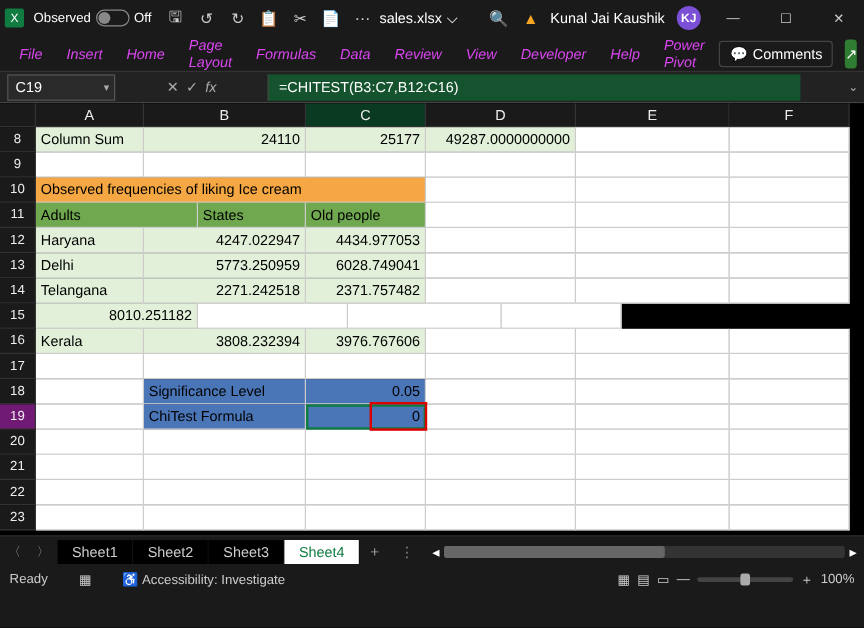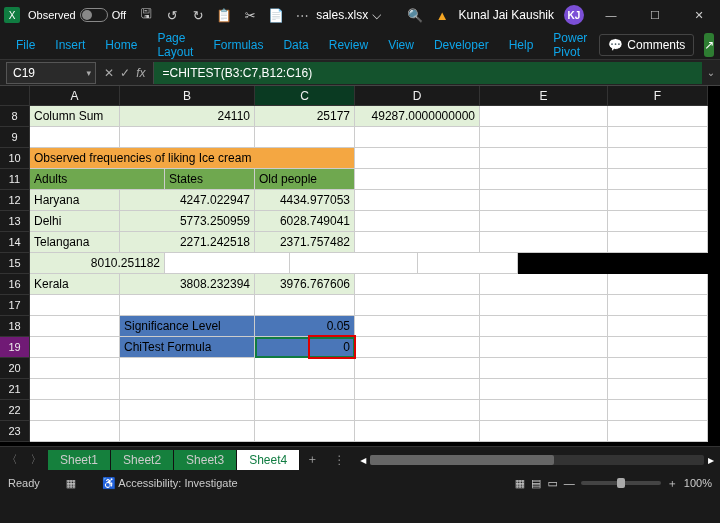--- a/index.html
+++ b/index.html
@@ -10,24 +10,24 @@
   .toggle { width:28px; height:14px; border:1px solid #888; border-radius:7px; position:relative; display:inline-block; }
   .toggle::after { content:''; position:absolute; width:10px; height:10px; background:#888; border-radius:50%; top:1px; left:1px; }
   .tb-icons { display:flex; gap:6px; margin-left:10px; align-items:center; }
   .tb-icon { width:20px; height:20px; display:flex; align-items:center; justify-content:center; color:#ccc; font-size:13px; cursor:pointer;}
   .doc-title { margin-left:4px; font-size:12px; display:flex; align-items:center; gap:4px;}
   .tb-right { margin-left:auto; display:flex; align-items:center; gap:10px;}
   .warn { color:#f5a623; font-size:13px;}
   .avatar { width:20px; height:20px; border-radius:50%; background:#7b4fd6; display:flex; align-items:center; justify-content:center; font-size:10px; font-weight:600;}
   .win-btn { width:34px; height:28px; display:flex; align-items:center; justify-content:center; color:#ccc; font-size:11px; cursor:pointer;}
   .ribbon { display:flex; align-items:center; height:30px; background:#1a1a1a; padding:0 8px; gap:4px; border-bottom:1px solid #333;}
-  .ribbon .tab { padding:4px 8px; font-size:12px; color:#0ea5e9; cursor:pointer; border-radius:3px;}
+  .ribbon .tab { padding:4px 8px; font-size:12px; color:#d946ef; cursor:pointer; border-radius:3px;font-style:italic;}
   .ribbon .comments { margin-left:auto; display:flex; align-items:center; gap:4px; border:1px solid #444; padding:3px 8px; border-radius:3px; font-size:12px; cursor:pointer;}
   .share { width:26px; height:24px; background:#2e7d32; border-radius:3px; display:flex; align-items:center; justify-content:center; margin-left:6px; cursor:pointer;}
-  .formula-row { display:flex; align-items:center; height:26px; background:#222; border-bottom:1px solid #444; }
+  .formula-row { display:flex; align-items:center; height:26px; background:#222; border-bottom:1px solid #444;gap:35px; }
   .namebox { width:90px; border:1px solid #555; height:22px; display:flex; align-items:center; padding:0 6px; margin-left:6px; background:#2a2a2a; color:#fff; font-size:12px; position:relative;}
   .namebox::after { content:'▾'; position:absolute; right:4px; color:#aaa; font-size:9px;}
   .fx-icons { display:flex; gap:6px; align-items:center; padding:0 8px; color:#aaa; font-size:12px;}
   .formula-bar { flex:1; background:#14532d; height:22px; display:flex; align-items:center; padding:0 8px; color:#fff; font-size:12px; border-left:1px solid #444;}
   .fb-exp { width:18px; text-align:center; color:#aaa; font-size:10px;}
   .grid-wrap { background:#000; height:360px; position:relative; overflow:hidden;}
   .colhdr { display:flex; height:20px; }
   .corner { width:30px; background:#1a1a1a; border-right:1px solid #333; border-bottom:1px solid #333;}
   .ch { background:#1a1a1a; color:#eee; text-align:center; font-size:12px; border-right:1px solid #333; border-bottom:1px solid #333; display:flex; align-items:center; justify-content:center;}
   .ch.sel { background:#0a3a22;}
@@ -37,21 +37,21 @@
   .cell { background:#fff; color:#000; border-right:1px solid #ccc; border-bottom:1px solid #ccc; font-size:12px; padding:0 4px; display:flex; align-items:center; overflow:hidden; white-space:nowrap;}
   .cell.r { justify-content:flex-end; }
   .cell.hdr-orange { background:#f4a742; }
   .cell.hdr-green { background:#6fa84f; }
   .cell.data-lg { background:#e2f0d9; color:#000;}
   .cell.bl { background:#4a76b8; color:#000;}
   .cell.sel { outline:2px solid #107c41; outline-offset:-2px; position:relative;}
   .red-box { position:absolute; border:2px solid #d00; pointer-events:none;}
   .tabs-row { display:flex; align-items:center; height:26px; background:#1a1a1a; border-top:1px solid #333;}
   .nav-arr { width:24px; text-align:center; color:#888; font-size:11px; cursor:pointer;}
-  .sheet-tab { padding:3px 12px; font-size:12px; color:#ccc; background:#15803d; border-right:1px solid #111; cursor:pointer;}
+  .sheet-tab { padding:3px 12px; font-size:12px; color:#ccc; background:#000000; border-right:1px solid #111; cursor:pointer;}
   .sheet-tab.active { background:#fff; color:#107c41; font-weight:500;}
   .add-sheet { width:24px; text-align:center; color:#aaa; cursor:pointer;}
   .hscroll { flex:1; display:flex; align-items:center; padding:0 6px; gap:4px;}
   .hscroll .track { flex:1; height:10px; background:#333; border-radius:2px; position:relative;}
   .hscroll .thumb { position:absolute; left:0; width:55%; height:100%; background:#666; border-radius:2px;}
   .status { display:flex; align-items:center; height:22px; background:#1a1a1a; font-size:11px; color:#ccc; padding:0 8px; gap:26px;}
   .zoom { margin-left:auto; display:flex; align-items:center; gap:6px;}
   .ztrack { width:80px; height:4px; background:#444; position:relative; border-radius:2px;}
   .zthumb { position:absolute; width:8px; height:10px; background:#aaa; top:-3px; left:45%; border-radius:2px;}
   .wA{width:90px}.wB{width:135px}.wC{width:100px}.wD{width:125px}.wE{width:128px}.wF{width:100px}

